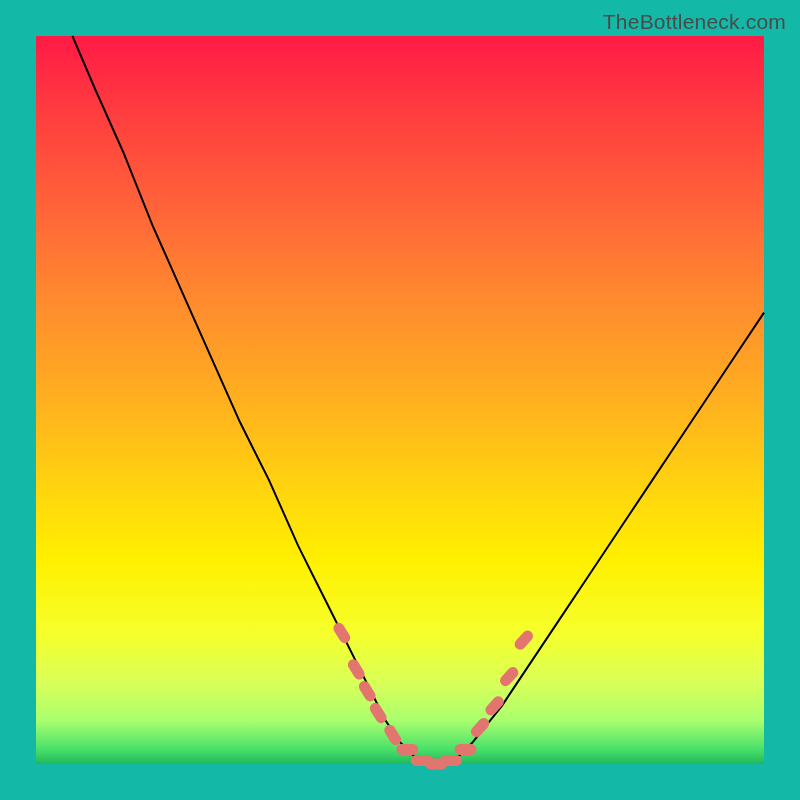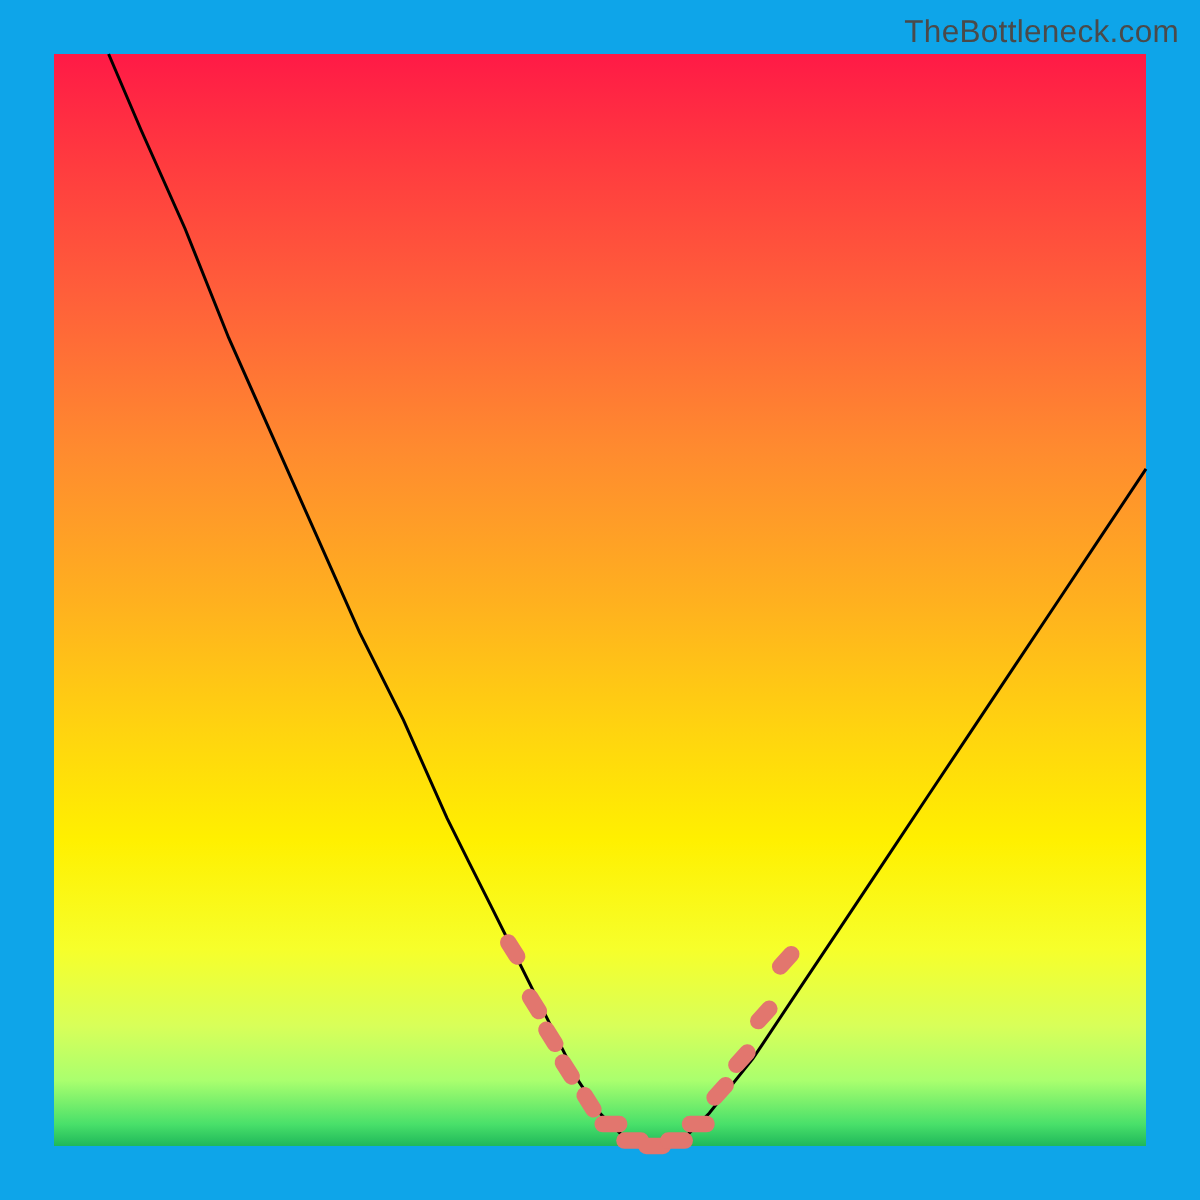--- a/index.html
+++ b/index.html
@@ -8,21 +8,21 @@
     width: 800px;
     height: 800px;
     overflow: hidden;
     background: #000;
     font-family: Arial, Helvetica, sans-serif;
   }
   .frame {
     position: relative;
     width: 800px;
     height: 800px;
-    background: #0ea5e9;
+    background: #14b8a6;
     text-decoration: underline;
   }
   .plot-area {
     position: absolute;
     left: 36px;
     top: 36px;
     width: 728px;
     height: 728px;
     
     background: linear-gradient(

